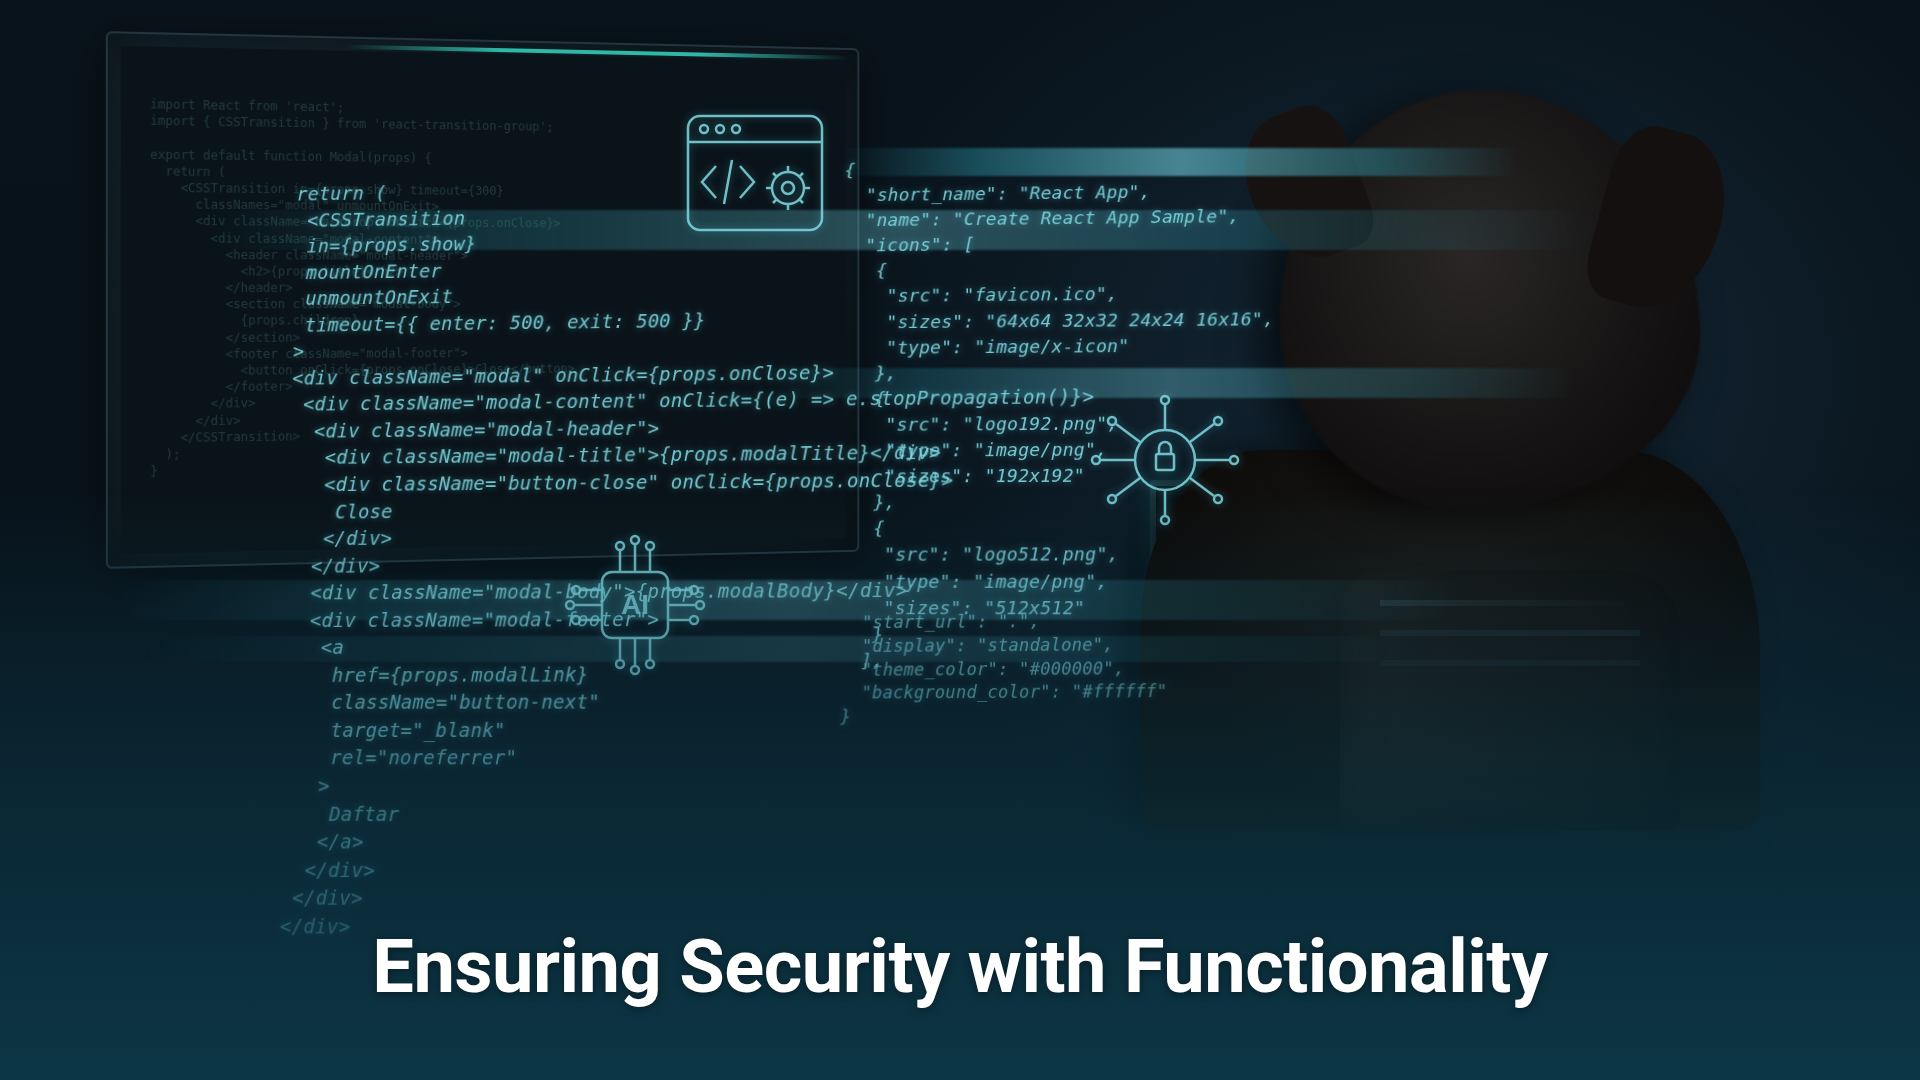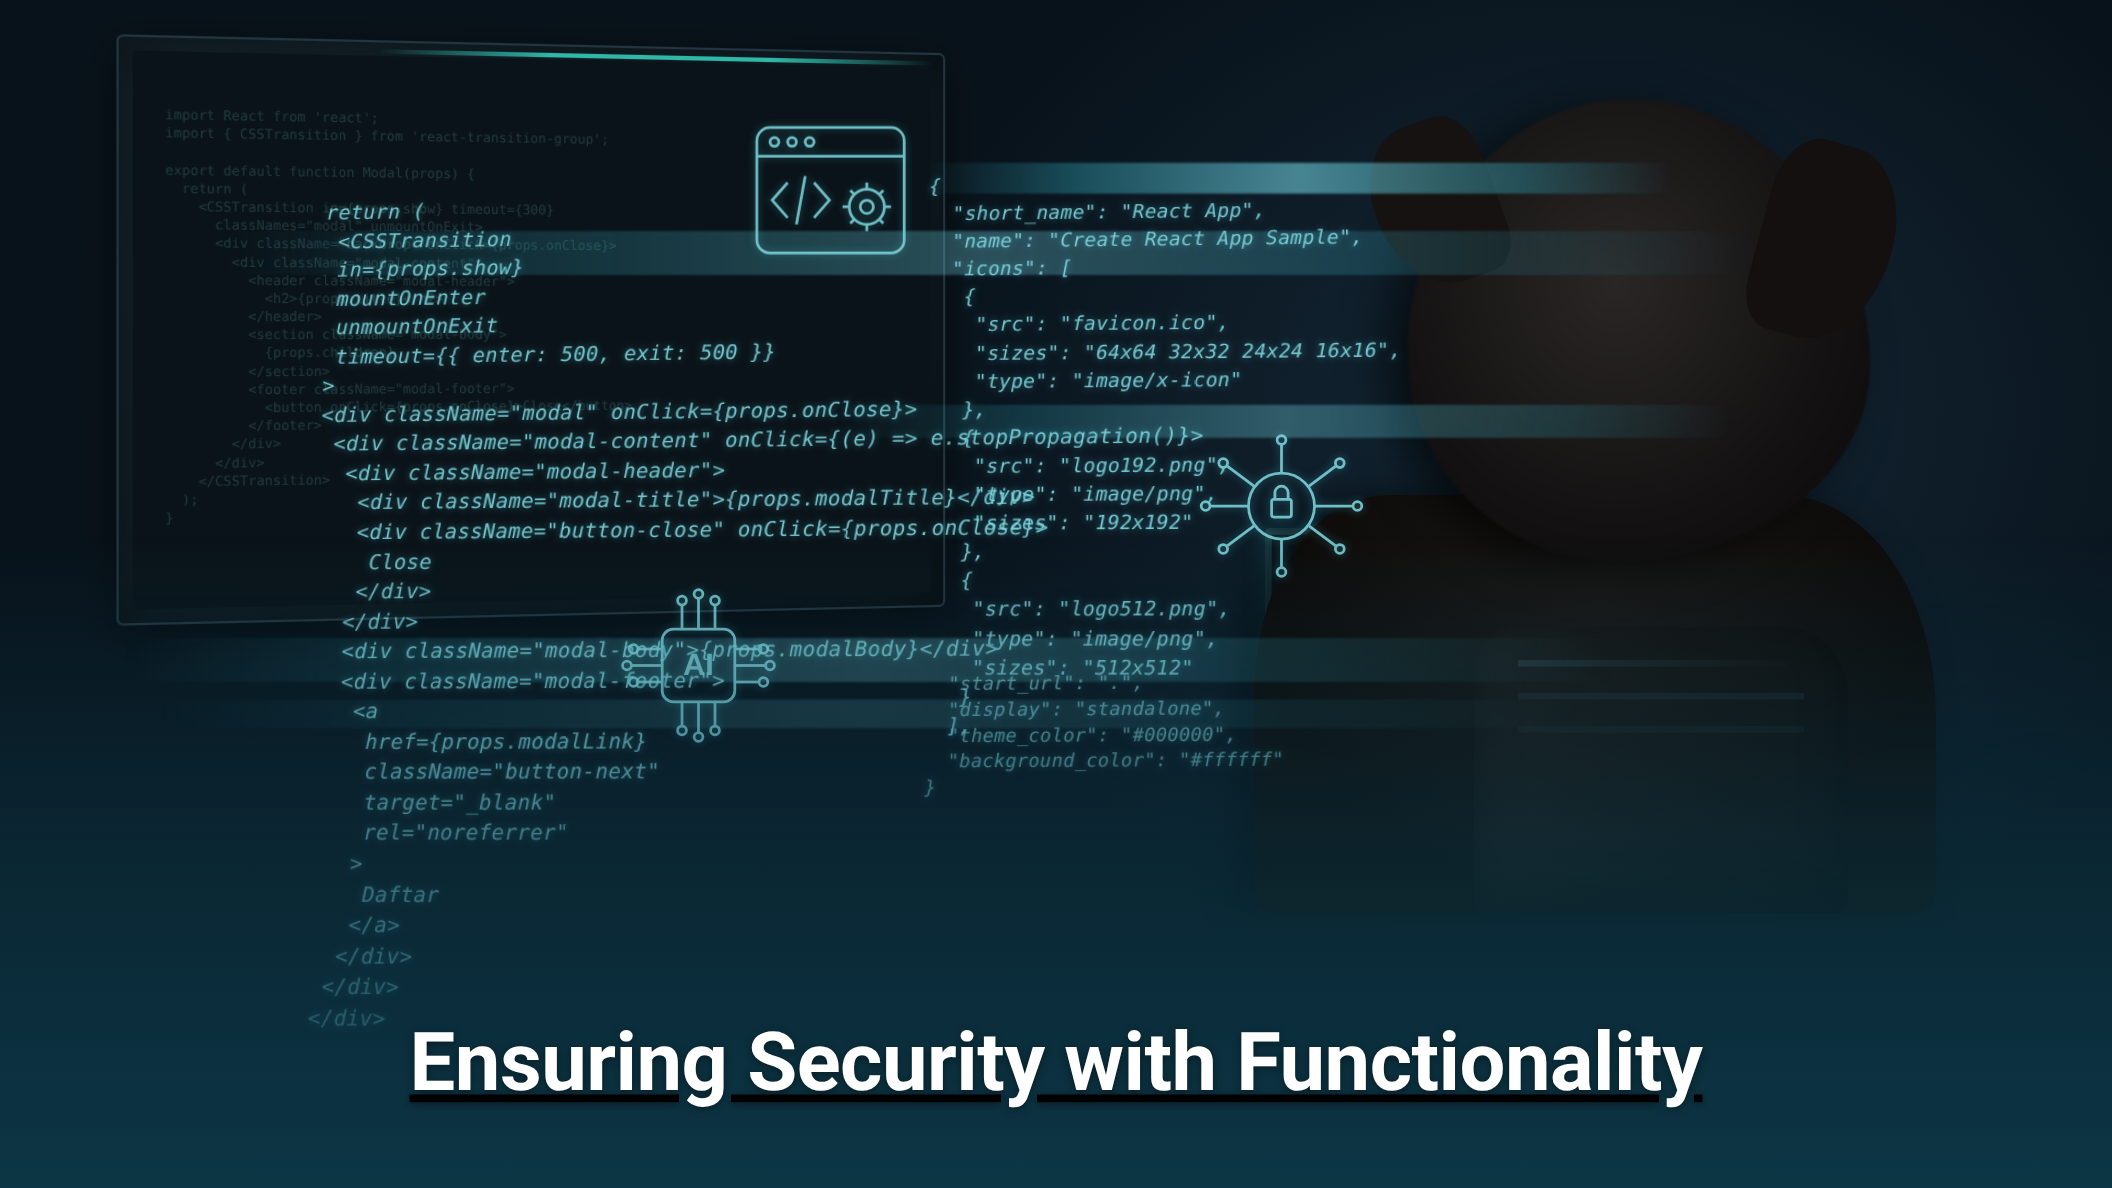--- a/index.html
+++ b/index.html
@@ -234,21 +234,20 @@
     }
 
     .headline {
       position: absolute;
       left: 0;
       right: 0;
       bottom: 70px;
       text-align: center;
       z-index: 10;
       padding: 0 60px;
-      text-decoration: underline;
     }
     .headline h1 {
       color: #ffffff;
       font-size: 74px;
       font-weight: 700;
       line-height: 1.18;
       letter-spacing: -0.5px;
       text-shadow: 0 2px 8px rgba(0,0,0,0.4);
     }
   </style>

